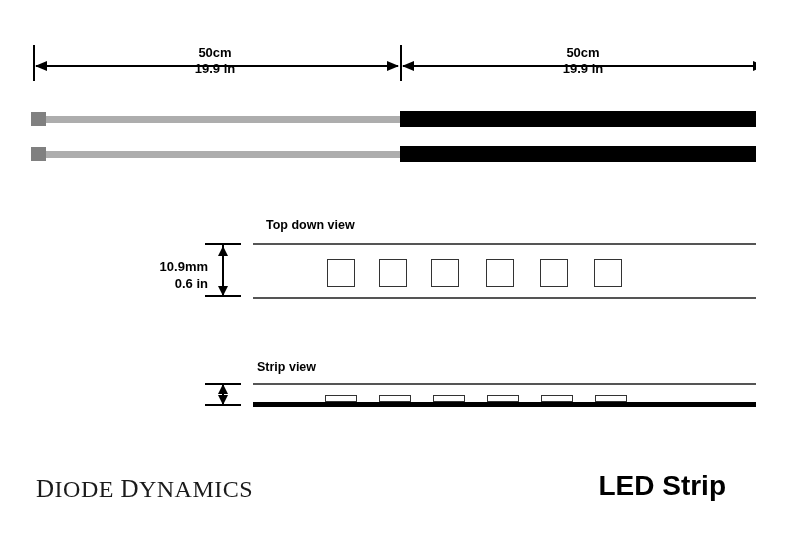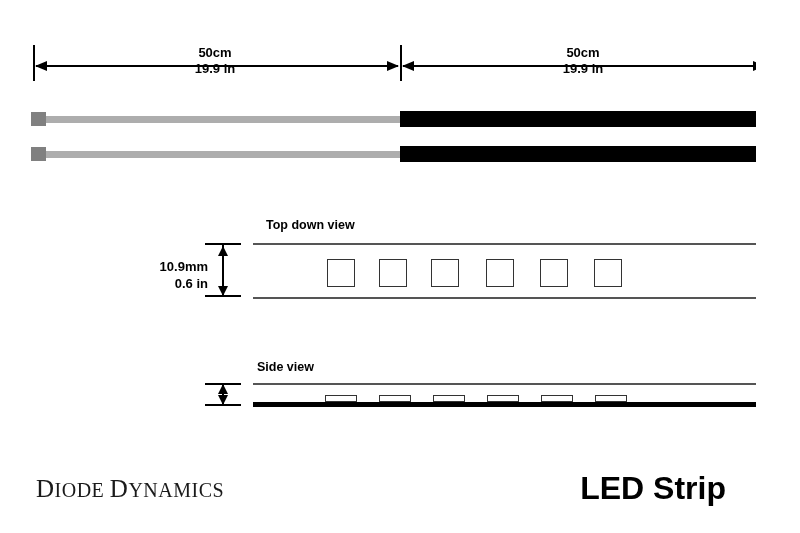--- a/index.html
+++ b/index.html
@@ -131,26 +131,26 @@
   .brand {
     position: absolute;
     left: 36px;
     top: 475px;
     font-family: "Liberation Serif", serif;
     font-size: 25px;
     color: #1a1a1a;
     letter-spacing: 0.5px;
     white-space: nowrap;
   }
-  .brand .small-caps { font-size: 20px; }
+  .brand .small-caps { font-size: 24px; }
   .product-title {
     position: absolute;
     right: 30px;
     top: 470px;
-    font-size: 32px;
+    font-size: 28px;
     font-weight: bold;
     color: #000;
     white-space: nowrap;
   }
 </style>
 </head>
 <body>
 
 <div id="page">
 
@@ -208,21 +208,21 @@
     <div class="arrow-up" style="left:218px; top:246px;"></div>
     <div class="arrow-down" style="left:218px; top:286px;"></div>
 
     <div class="v-label" style="left:93px; top:258px; width:115px;">
       <div>10.9mm</div>
       <div>0.6 in</div>
     </div>
   </div>
 
   <div>
-    <div class="view-title" style="left:257px; top:360px;">Side view</div>
+    <div class="view-title" style="left:257px; top:360px;">Strip view</div>
 
     <div class="side-top-line" style="left:253px; top:383px; width:513px;"></div>
     <div class="side-base" style="left:253px; top:402px; width:513px;"></div>
 
     <div class="side-led" style="left:325px; top:395px; width:30px;"></div>
     <div class="side-led" style="left:379px; top:395px; width:30px;"></div>
     <div class="side-led" style="left:433px; top:395px; width:30px;"></div>
     <div class="side-led" style="left:487px; top:395px; width:30px;"></div>
     <div class="side-led" style="left:541px; top:395px; width:30px;"></div>
     <div class="side-led" style="left:595px; top:395px; width:30px;"></div>

